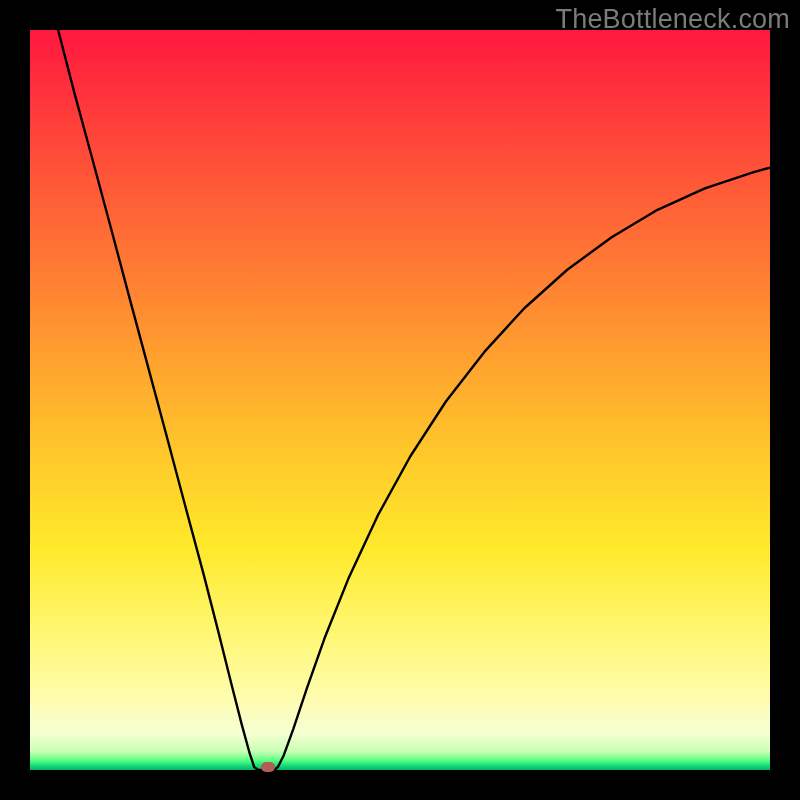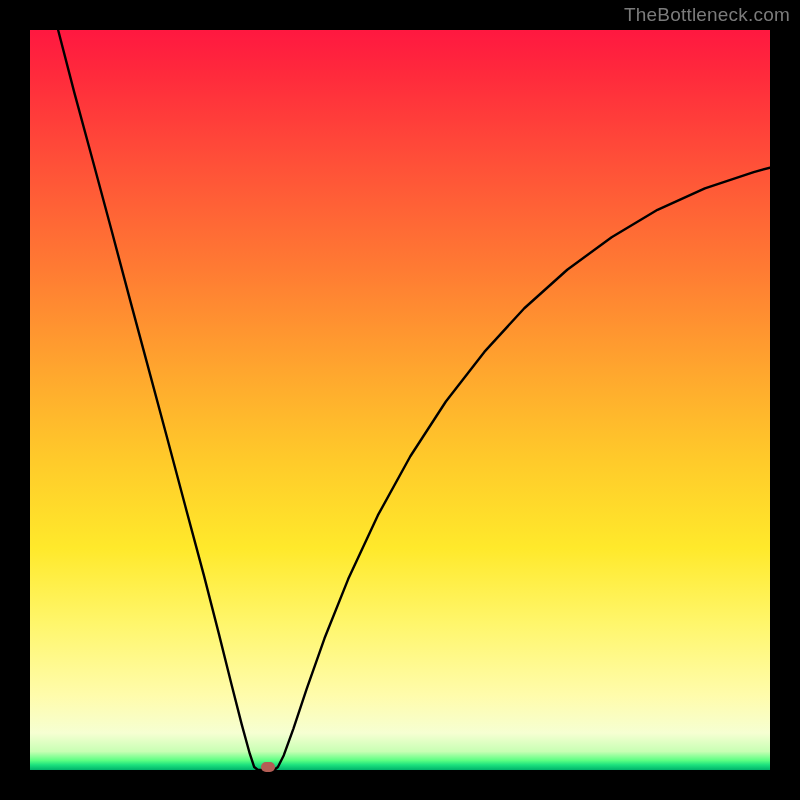--- a/index.html
+++ b/index.html
@@ -54,21 +54,21 @@
     height: 10px;
     background: #b35d55;
     border-radius: 5px;
     transform: translate(-50%, -50%);
   }
   .watermark {
     position: absolute;
     top: 4px;
     right: 10px;
     color: #7b7b7b;
-    font-size: 19px;
+    font-size: 27px;
     letter-spacing: 0.2px;
     font-weight: 500;
     user-select: none;
   }
 </style>
 </head>
 <body>
 
 <div class="frame">
 

